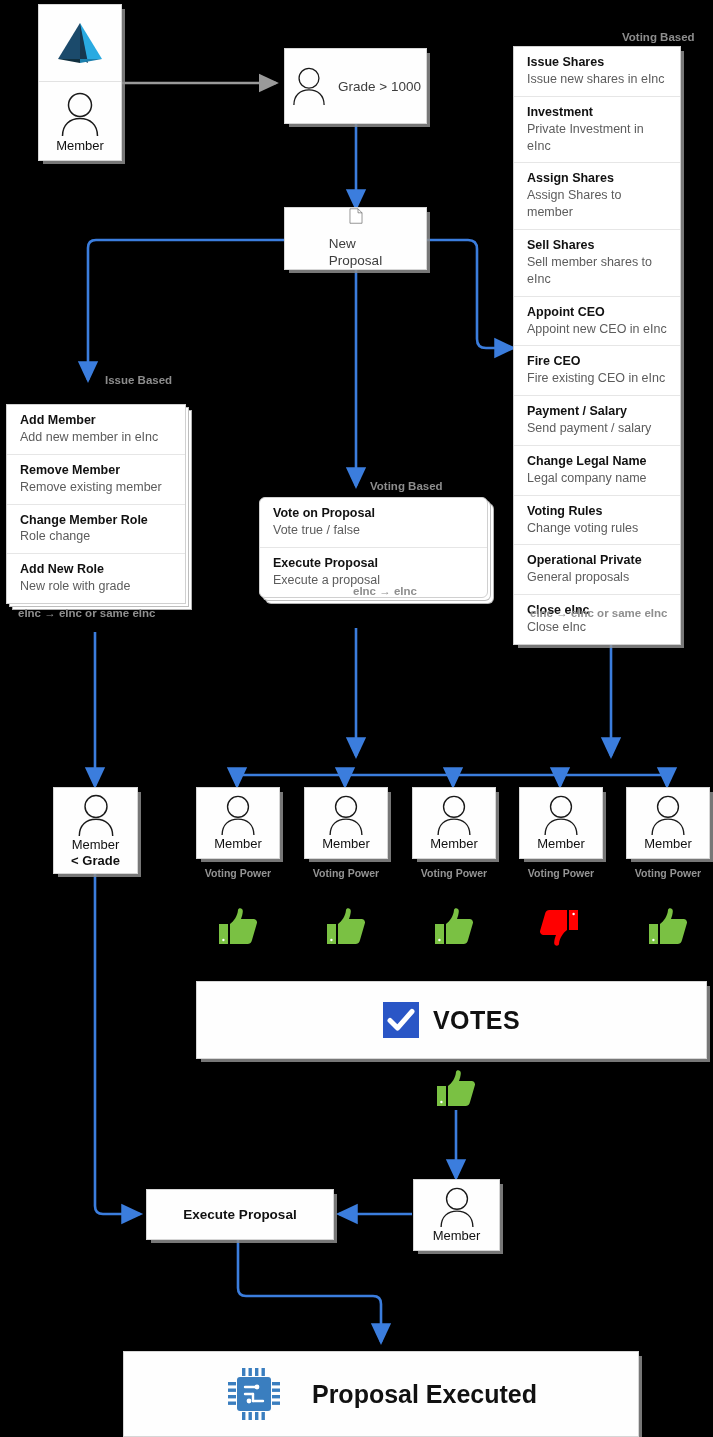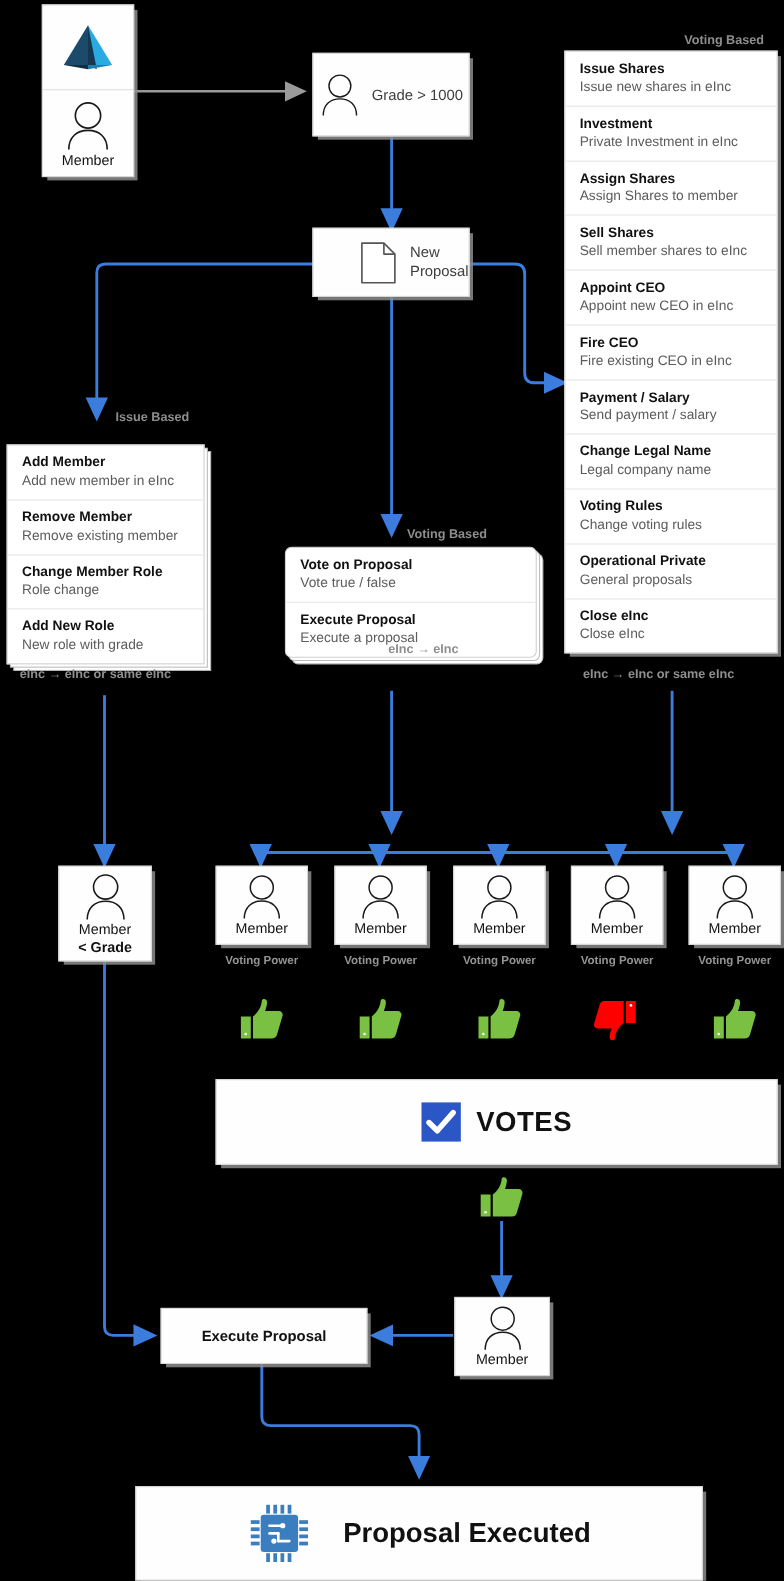--- a/index.html
+++ b/index.html
@@ -51,21 +51,21 @@
   }
 
   
   .grade-box {
     display: flex; align-items: center; justify-content: center;
     gap: 10px;
   }
   .grade-text { font-size: 13.5px; color: #3d3d3d; }
 
   
-  .np-box { display: flex; align-items: center; justify-content: flex-end; gap: 12px; }
+  .np-box { display: flex; align-items: center; justify-content: center; gap: 12px; flex-direction: column; }
   .np-text { font-size: 13.5px; color: #3d3d3d; line-height: 1.22; }
 
   
   .list-panel {
     position: absolute;
     background: #fff;
     border: 1px solid #d0d0d0;
   }
   .list-panel.stacked {
     box-shadow:
@@ -259,21 +259,21 @@
         <div class="row-sub">Vote true / false</div>
       </div>
       <div class="list-row">
         <div class="row-title">Execute Proposal</div>
         <div class="row-sub">Execute a proposal</div>
       </div>
     </div>
   <div class="flow-caption" style="left:318px; top:585px;margin-left:35px;">eInc → eInc</div>
 
   <div class="sec-label" style="left:622px; top:31px;">Voting Based</div>
-  <div class="list-panel" id="voting-right-list" style="left:513px; top:46px; width:194px; box-shadow:4px 4px 0 -1px rgba(150,150,150,0.8);">
+  <div class="list-panel" id="voting-right-list" style="left:513px; top:46px; width:168px; box-shadow:4px 4px 0 -1px rgba(150,150,150,0.8);">
       <div class="list-row">
         <div class="row-title">Issue Shares</div>
         <div class="row-sub">Issue new shares in eInc</div>
       </div>
       <div class="list-row">
         <div class="row-title">Investment</div>
         <div class="row-sub">Private Investment in eInc</div>
       </div>
       <div class="list-row">
         <div class="row-title">Assign Shares</div>

